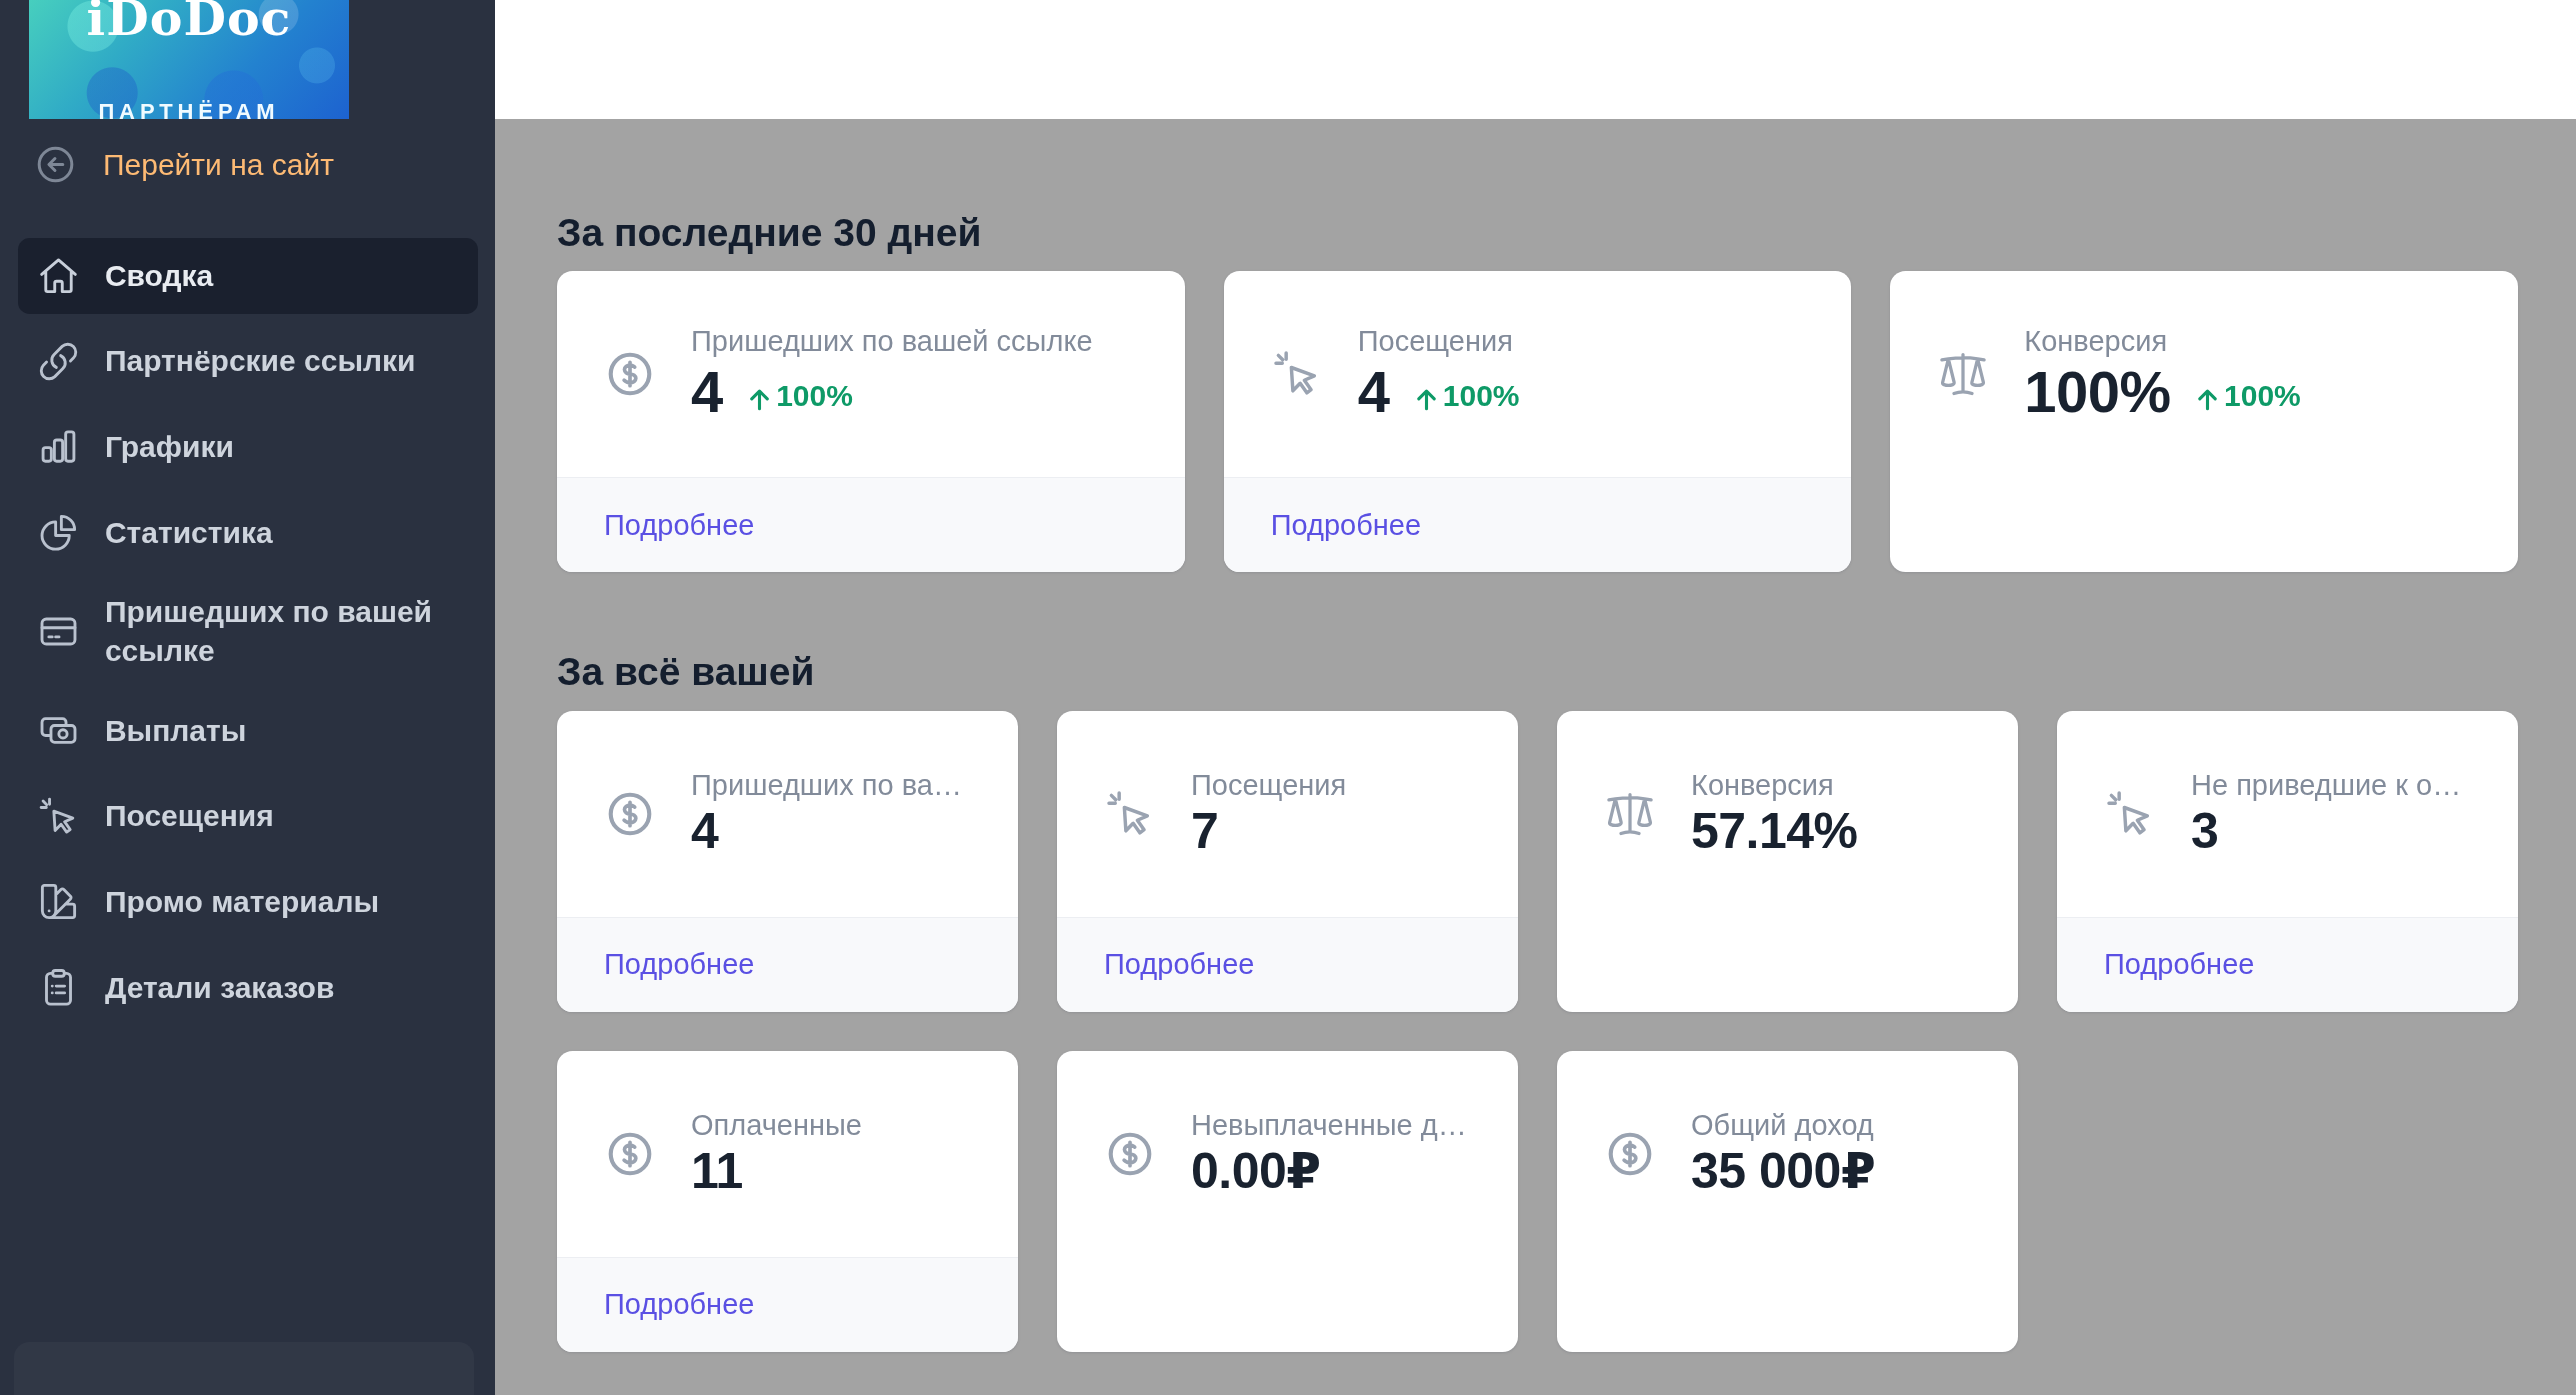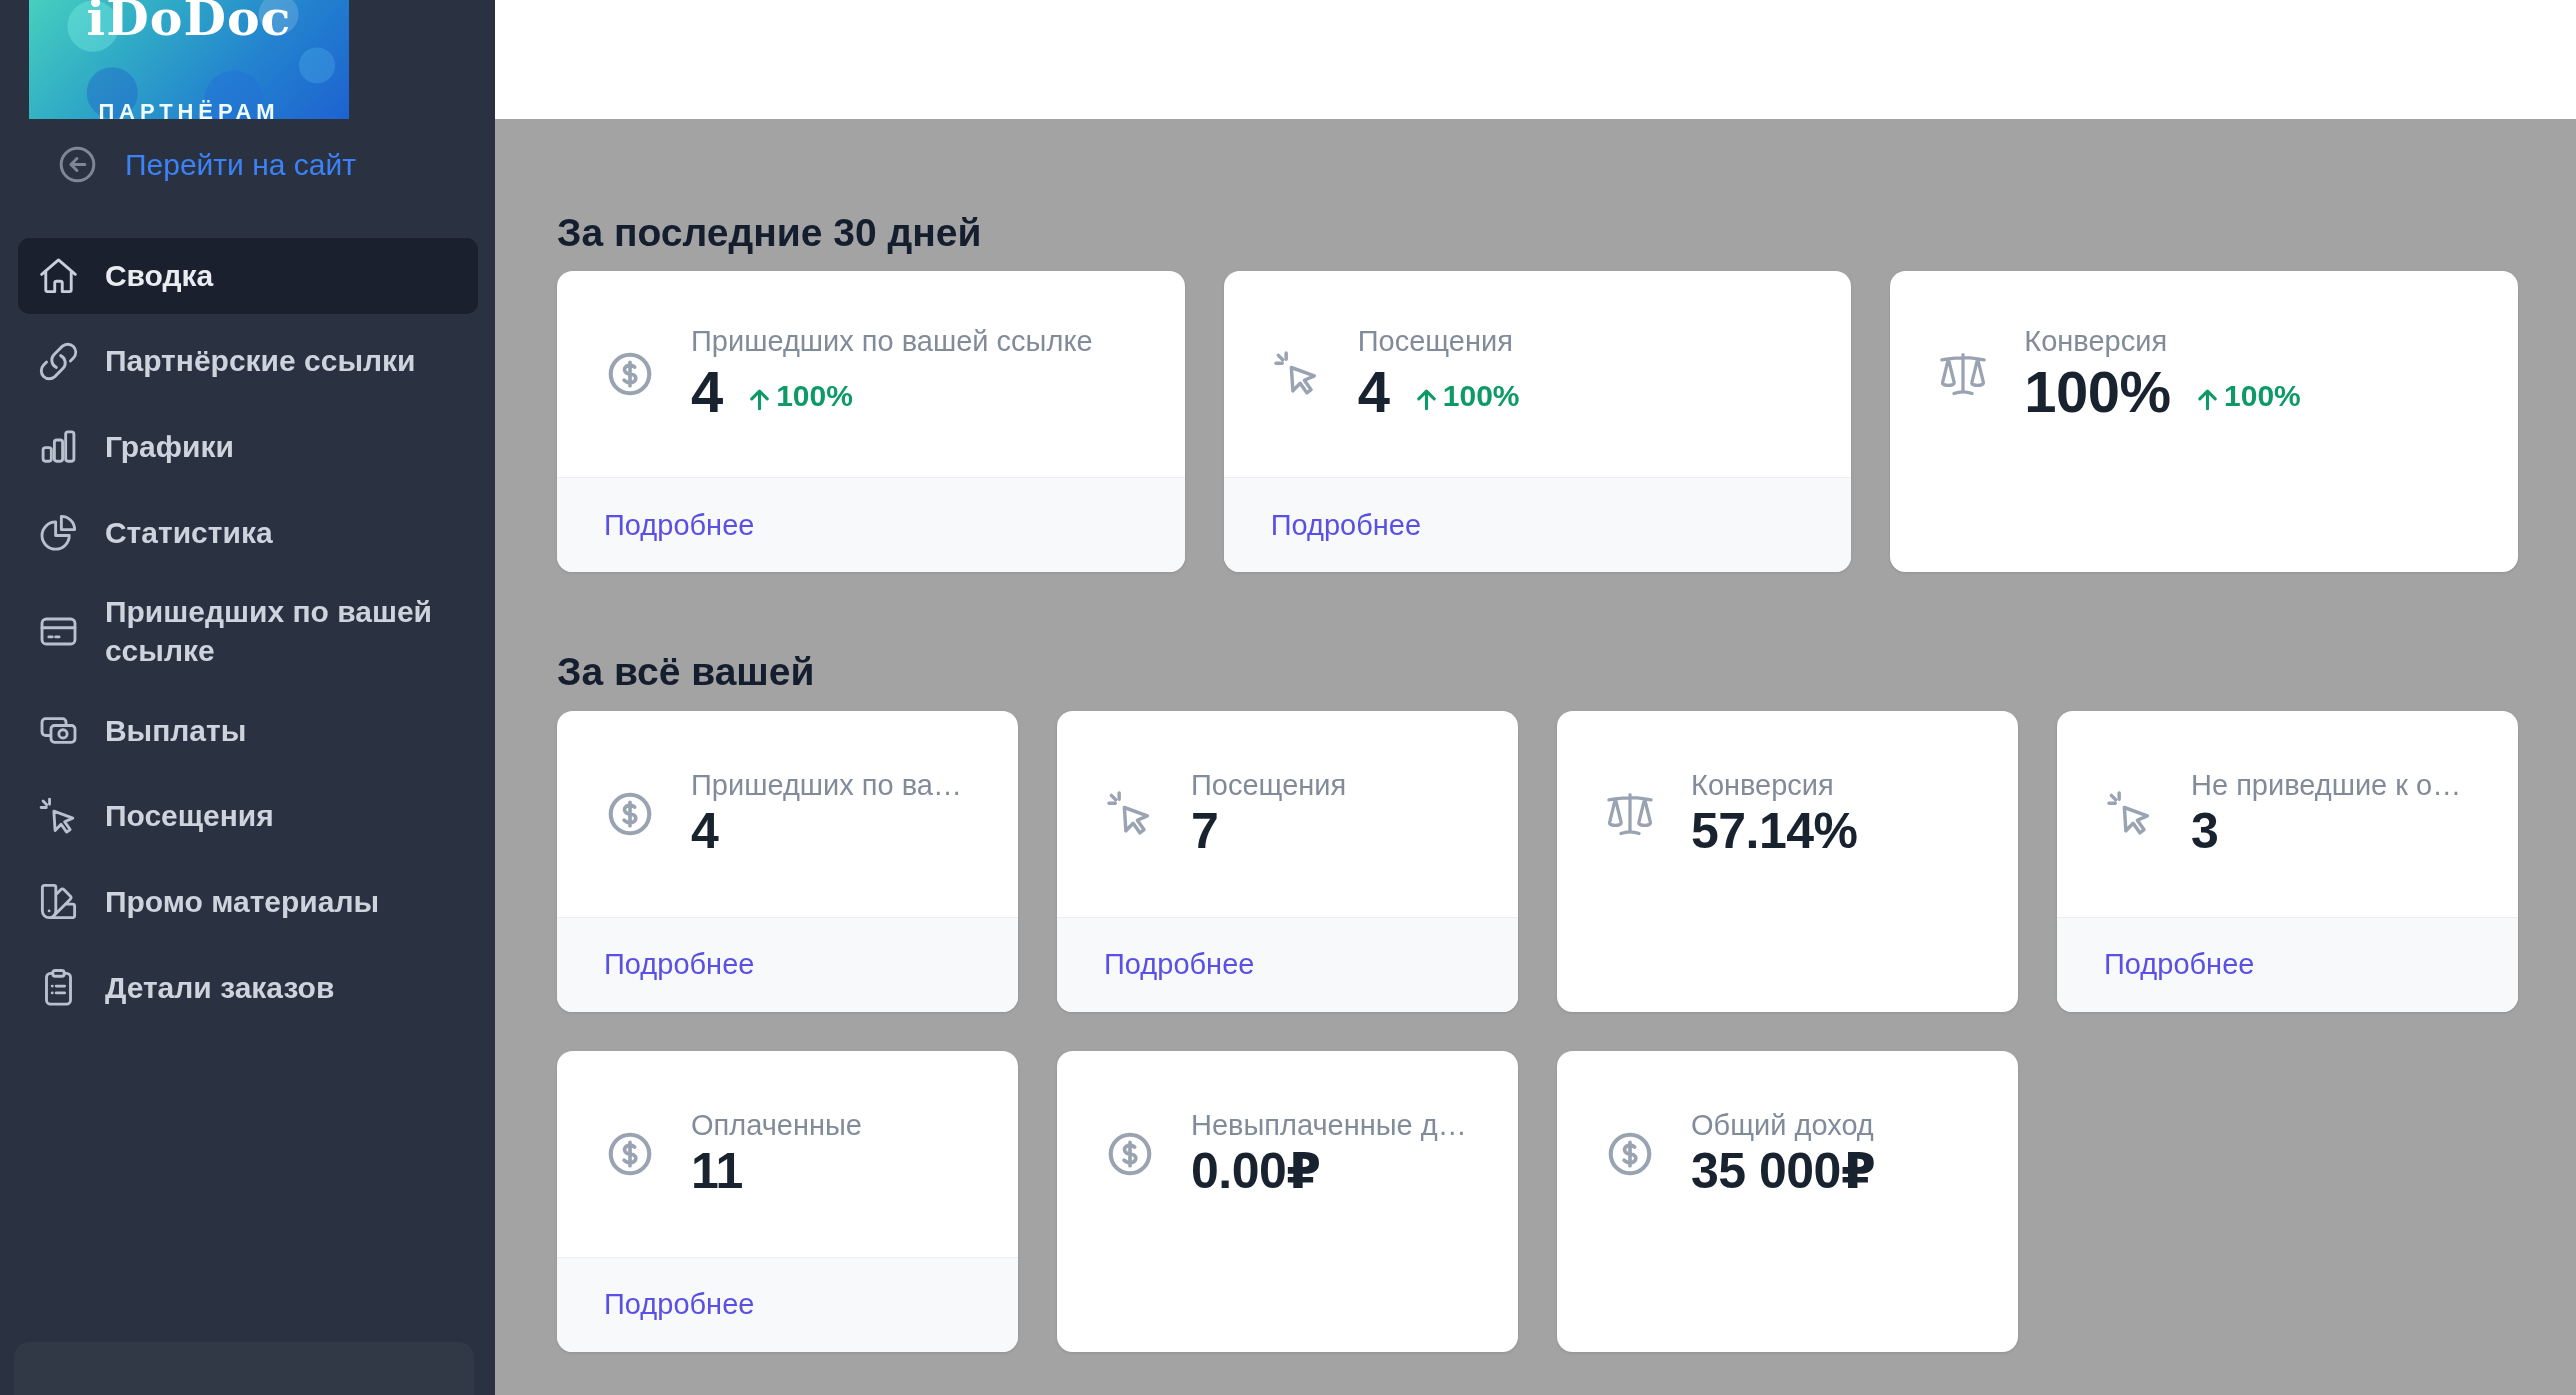--- a/index.html
+++ b/index.html
@@ -31,23 +31,23 @@
   }
   .logo-title {
     font-family:"DejaVu Serif","Liberation Serif",serif;
     font-size:49px; font-weight:700; color:#ffffff; line-height:1; letter-spacing:1px;
   }
   .logo-sub {
     margin-top:24px; font-size:22px; font-weight:600; letter-spacing:4.9px;
     color:#f0fbff;
   }
   .goto-site {
-    margin-top:15.5px; height:60px; padding-left:55px;
+    margin-top:15.5px; height:60px; padding-left:33px;
     display:flex; align-items:center; gap:25px;
-    color:#3b82f6; font-size:30px; cursor:pointer;
+    color:#fdba74; font-size:30px; cursor:pointer;
   }
   .goto-site .icon { width:45px; height:45px; color:#7e8796; }
   .nav { margin:43px 17.5px 0;font-weight:bold; }
   .nav-item {
     display:flex; align-items:center; gap:25px;
     min-height:76px; padding:11.6px 15.5px 11.6px 19.4px; margin-bottom:9.7px;
     border-radius:11.6px; color:#ced4dd; font-size:30px; line-height:1.32;
     cursor:pointer;
   }
   .nav-item .icon { width:43px; height:43px; flex:none; color:#b9c1ce; }

